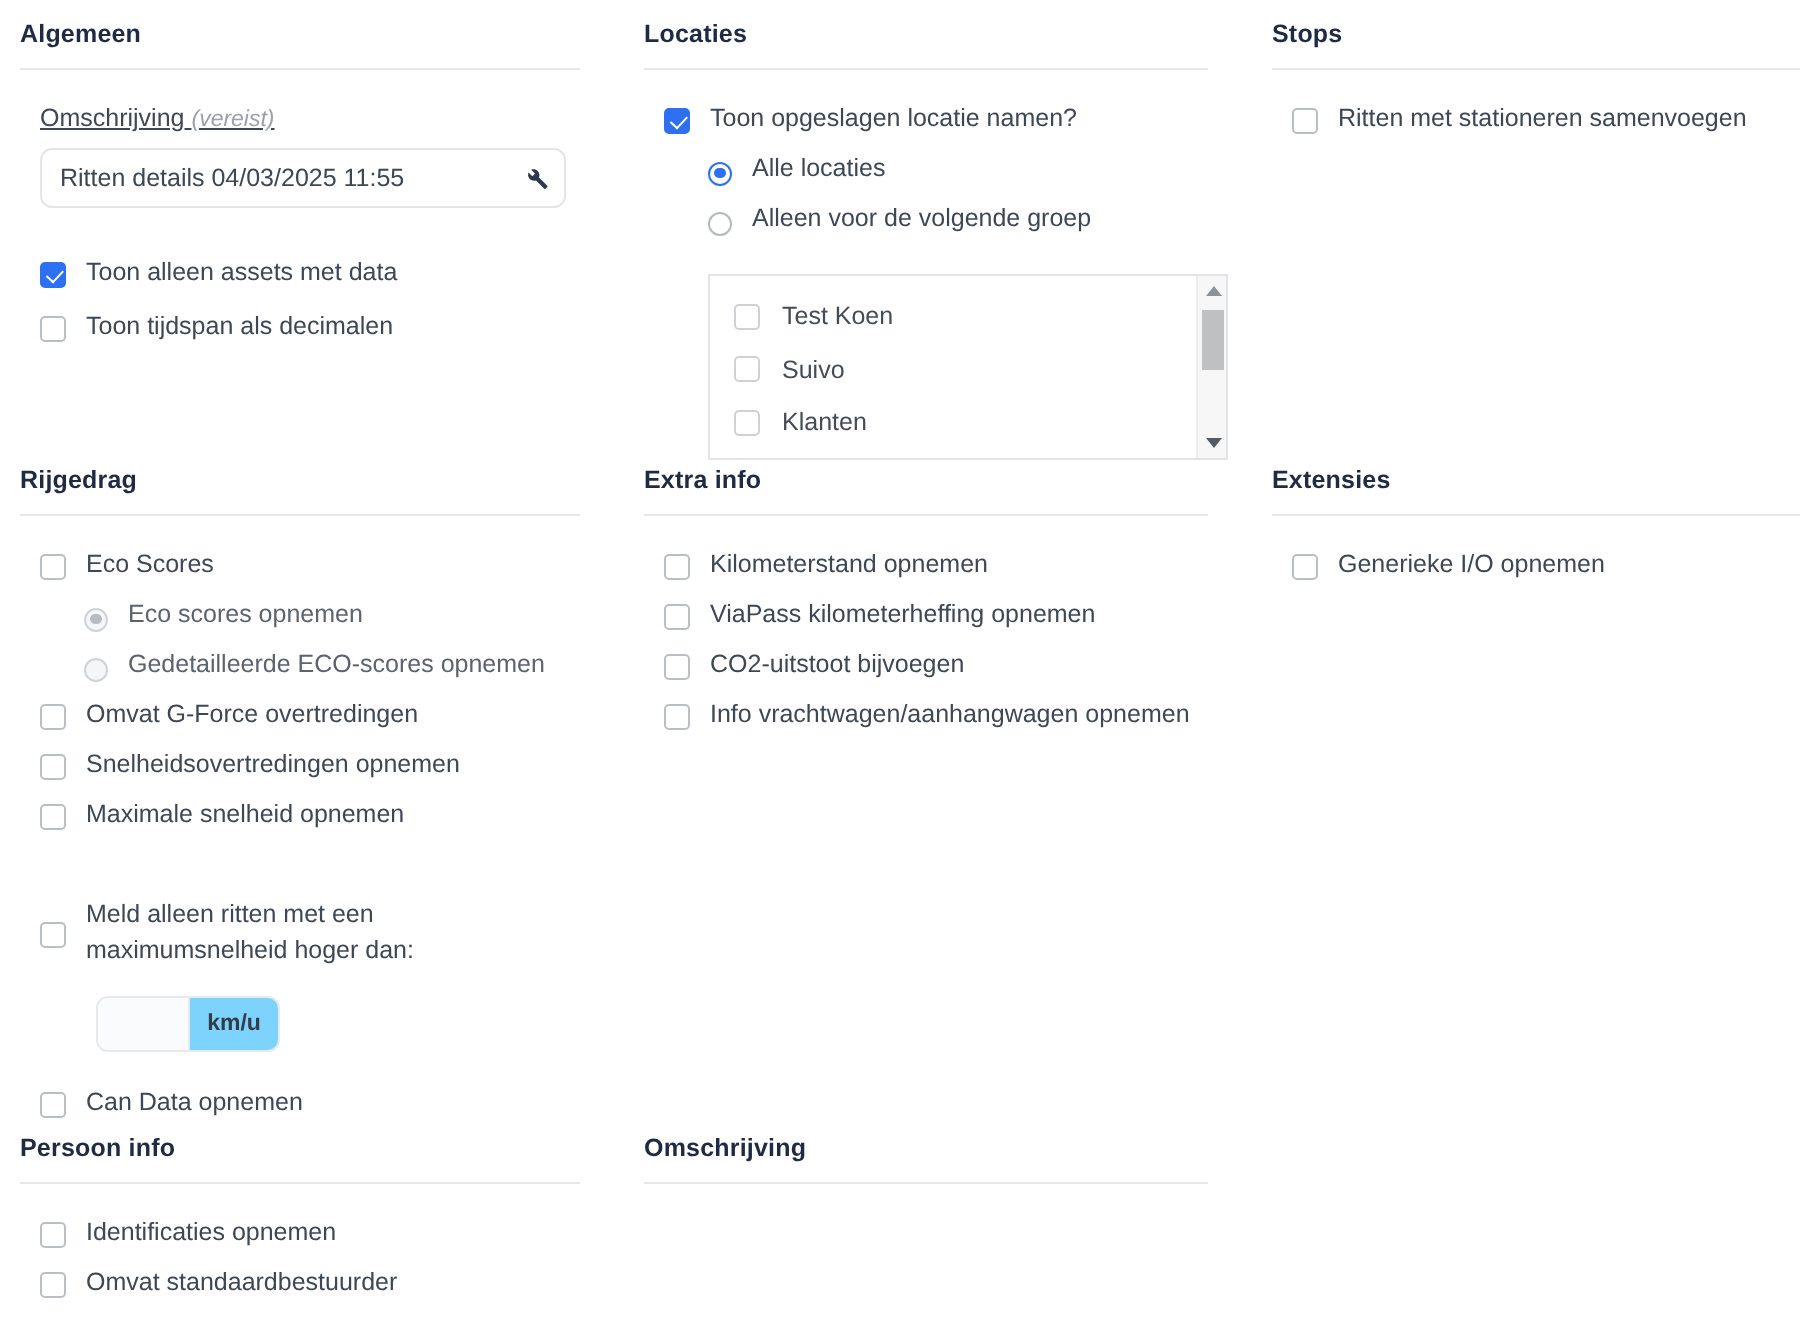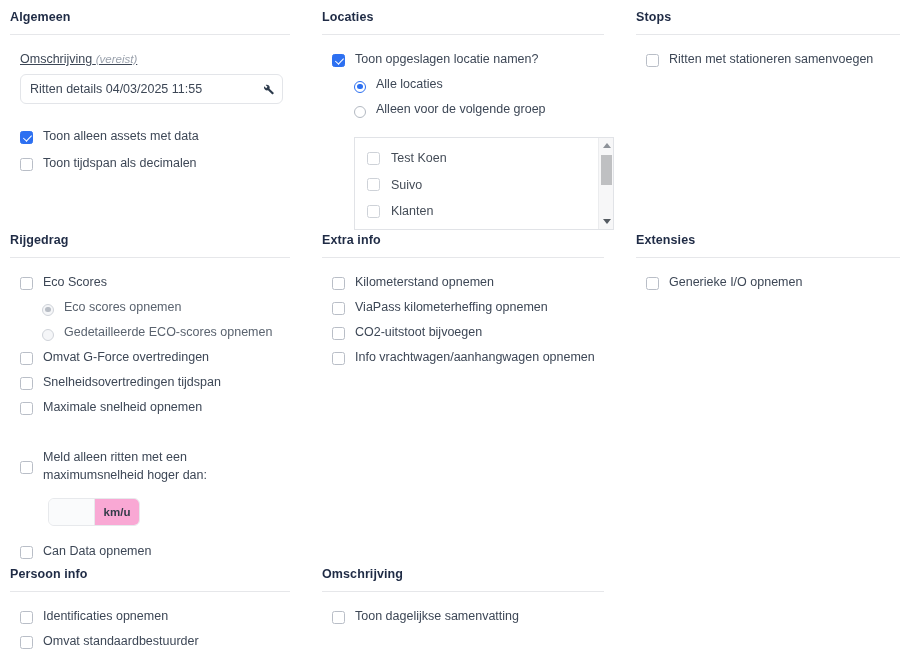--- a/index.html
+++ b/index.html
@@ -223,21 +223,21 @@
     outline: none;
     font-family: "Liberation Sans", sans-serif;
     font-size: 12.5px;
     color: #3d4756;
     padding: 0 6px;
   }
   .ig-addon {
     flex: 1;
     display: flex; align-items: center; justify-content: center;
     border-left: 1px solid #e7e9ec;
-    background: #f9a8d4;
+    background: #7dd3fc;
     font-size: 11.5px;
     font-weight: bold;
     color: #333c49;
   }
 </style>
 </head>
 <body>
 
 <div class="page">
 
@@ -287,21 +287,21 @@
         <span class="rb disabled"></span>
         <span class="opt-label">Gedetailleerde ECO-scores opnemen</span>
       </div>
 
       <div class="opt-row tight">
         <span class="cb"></span>
         <span class="opt-label">Omvat G-Force overtredingen</span>
       </div>
       <div class="opt-row tight">
         <span class="cb"></span>
-        <span class="opt-label">Snelheidsovertredingen tijdspan</span>
+        <span class="opt-label">Snelheidsovertredingen opnemen</span>
       </div>
       <div class="opt-row tight">
         <span class="cb"></span>
         <span class="opt-label">Maximale snelheid opnemen</span>
       </div>
 
       <div style="height:23px;"></div>
 
       <div class="opt-row">
         <span class="cb"></span>
@@ -403,26 +403,20 @@
       <div class="opt-row tight">
         <span class="cb"></span>
         <span class="opt-label">Info vrachtwagen/aanhangwagen opnemen</span>
       </div>
     </div>
   </div>
 
   <div class="col col-2" style="top:567px;">
     <div class="section-title">Omschrijving</div>
     <div class="section-rule"></div>
-    <div class="section-body">
-      <div class="opt-row tight">
-        <span class="cb"></span>
-        <span class="opt-label">Toon dagelijkse samenvatting</span>
-      </div>
-    </div>
   </div>
 
   <div class="col col-3" style="top:10px;">
     <div class="section-title">Stops</div>
     <div class="section-rule"></div>
     <div class="section-body">
       <div class="opt-row tight">
         <span class="cb"></span>
         <span class="opt-label">Ritten met stationeren samenvoegen</span>
       </div>

